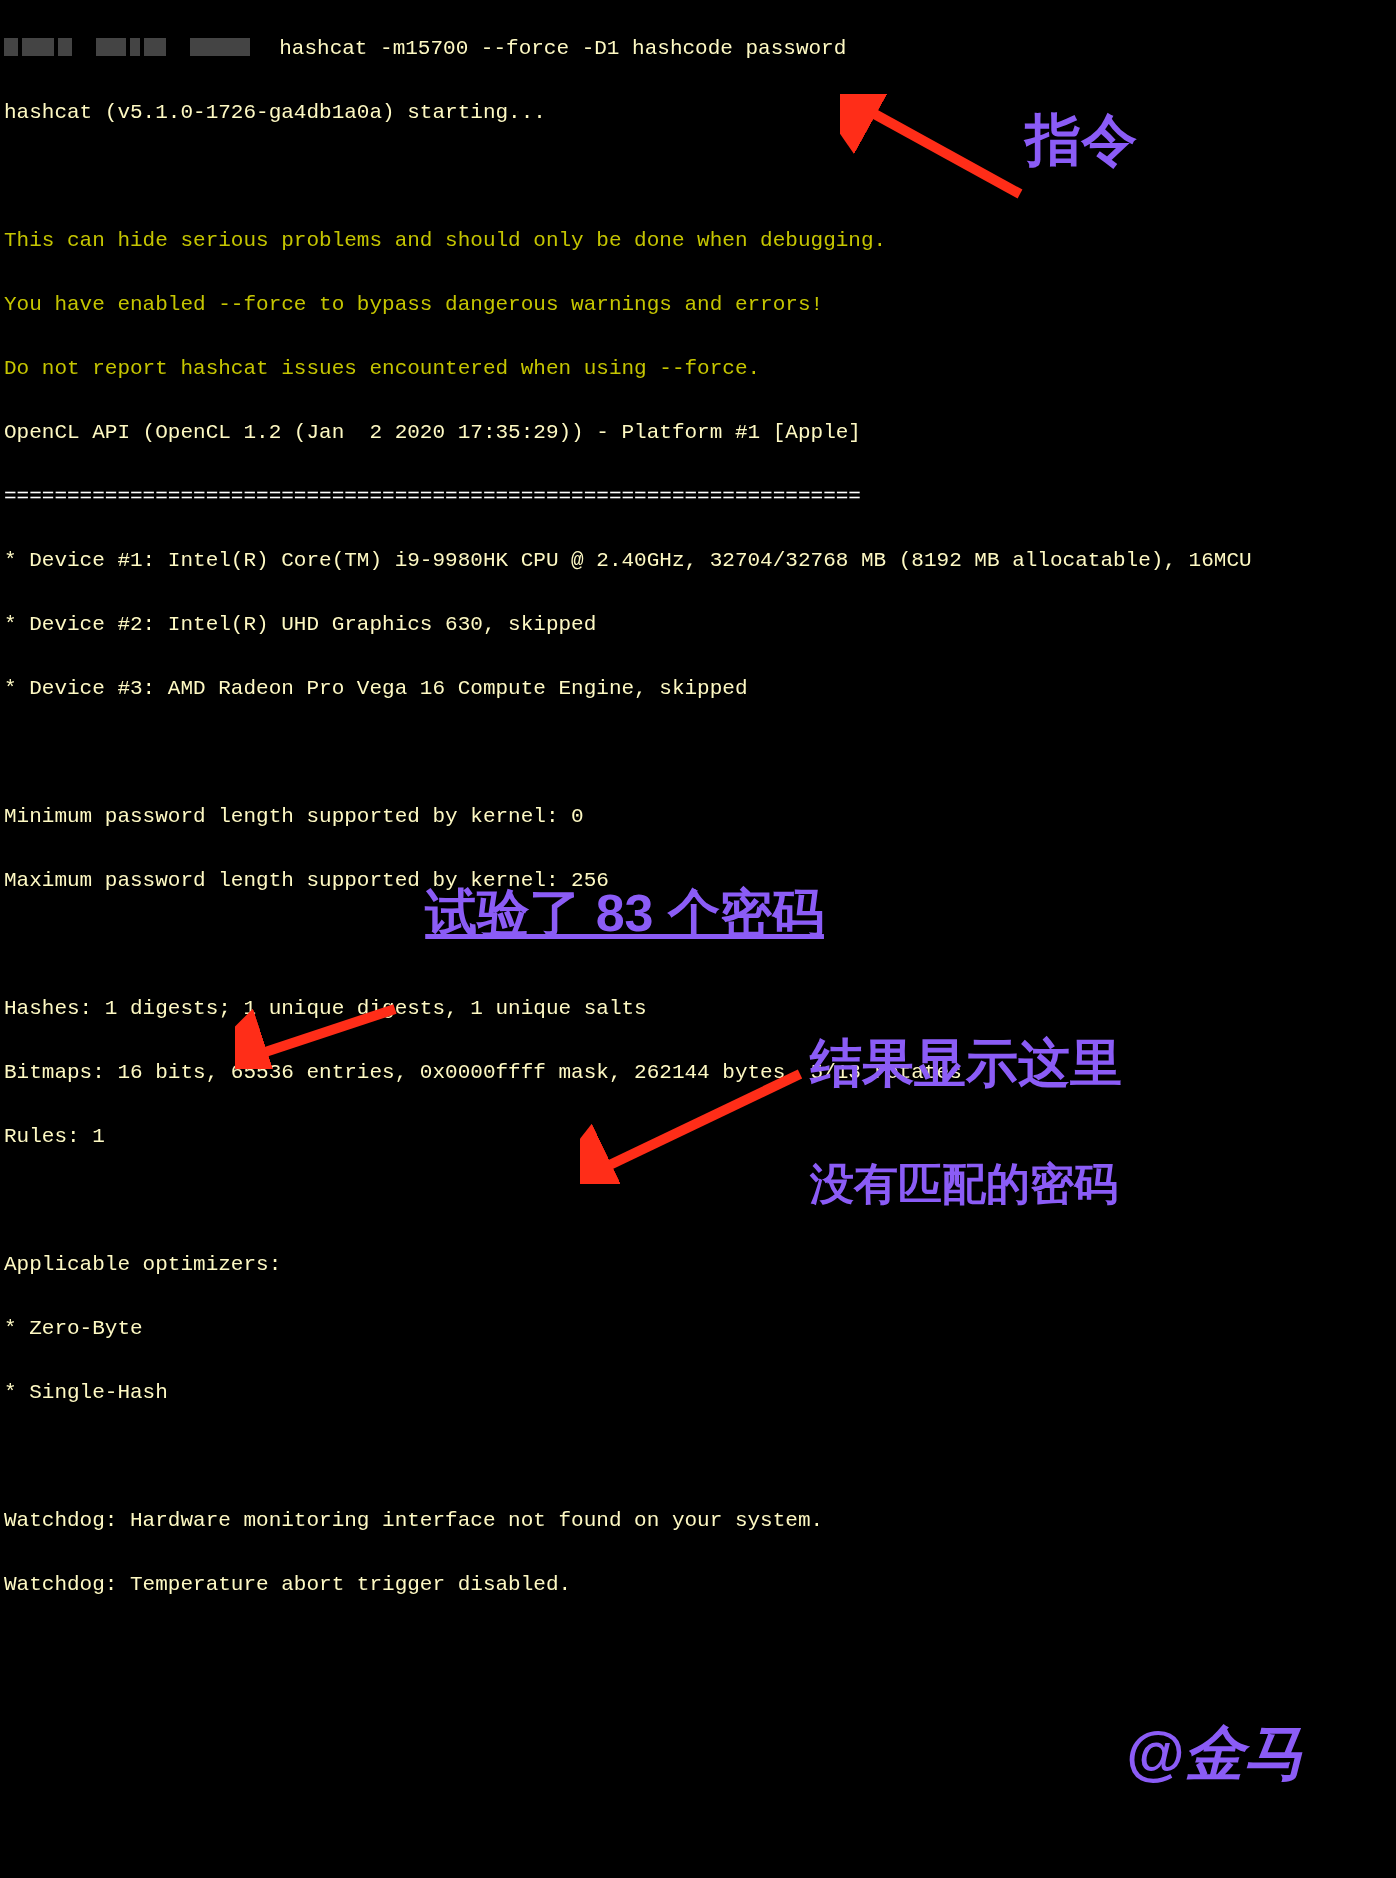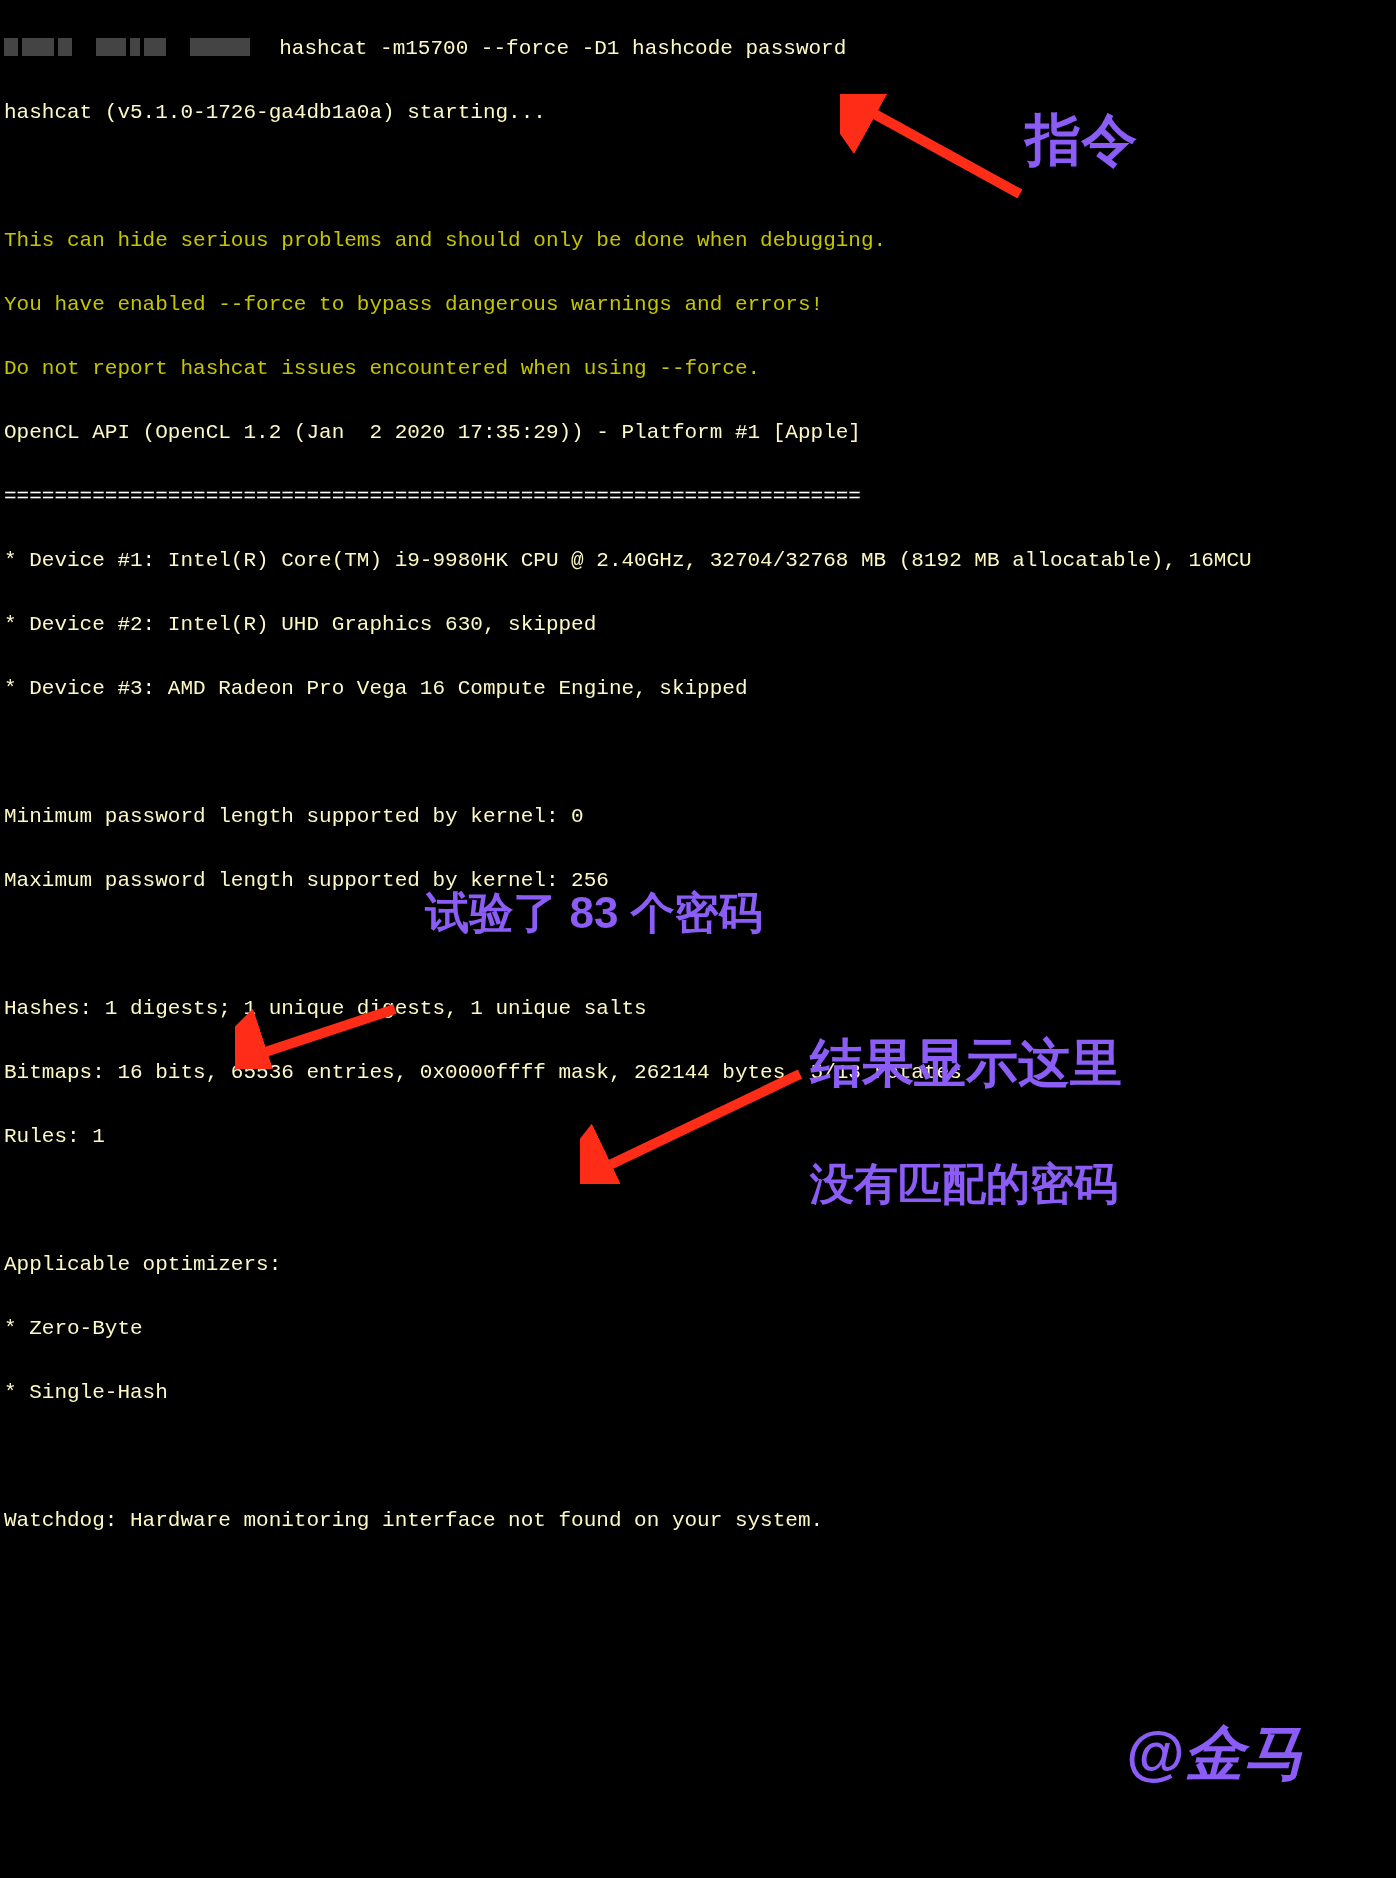--- a/index.html
+++ b/index.html
@@ -35,20 +35,21 @@
 <span class="line"> </span>
 <span class="line white">Hashes: 1 digests; 1 unique digests, 1 unique salts</span>
 <span class="line white">Bitmaps: 16 bits, 65536 entries, 0x0000ffff mask, 262144 bytes, 5/13 rotates</span>
 <span class="line white">Rules: 1</span>
 <span class="line"> </span>
 <span class="line white">Applicable optimizers:</span>
 <span class="line white">* Zero-Byte</span>
 <span class="line white">* Single-Hash</span>
 <span class="line"> </span>
 <span class="line white">Watchdog: Hardware monitoring interface not found on your system.</span>
+<span class="line white">Watchdog: Temperature abort trigger disabled.</span>
 <span class="line"> </span>
 <span class="line"> </span>
 
 
 
 
 
 
 
 
@@ -81,21 +82,21 @@
         <defs>
           <marker id="ah1" viewBox="0 0 10 10" refX="2" refY="5" markerWidth="9" markerHeight="9" orient="auto-start-reverse">
             <path d="M0,0 L10,5 L0,10 z" fill="#ff2d18"></path>
           </marker>
         </defs>
         <line x1="180" y1="100" x2="20" y2="12" stroke="#ff2d18" stroke-width="10" marker-end="url(#ah1)"></line>
       </svg>
 </div>
 
 <div class="ann" style="left:400px;top:865px;">
-  <span class="ann-text" style="font-size:44px;">试验了 83 个密码</span>
+  <span class="ann-text" style="font-size:52px;text-decoration:underline;">试验了 83 个密码</span>
 </div>
 <div class="ann arrow" style="left:235px;top:935px;">
   <svg width="170" height="70" viewBox="0 0 170 70">
         <defs>
           <marker id="ah2" viewBox="0 0 10 10" refX="2" refY="5" markerWidth="9" markerHeight="9" orient="auto-start-reverse">
             <path d="M0,0 L10,5 L0,10 z" fill="#ff2d18"></path>
           </marker>
         </defs>
         <line x1="160" y1="10" x2="15" y2="58" stroke="#ff2d18" stroke-width="10" marker-end="url(#ah2)"></line>
       </svg>

